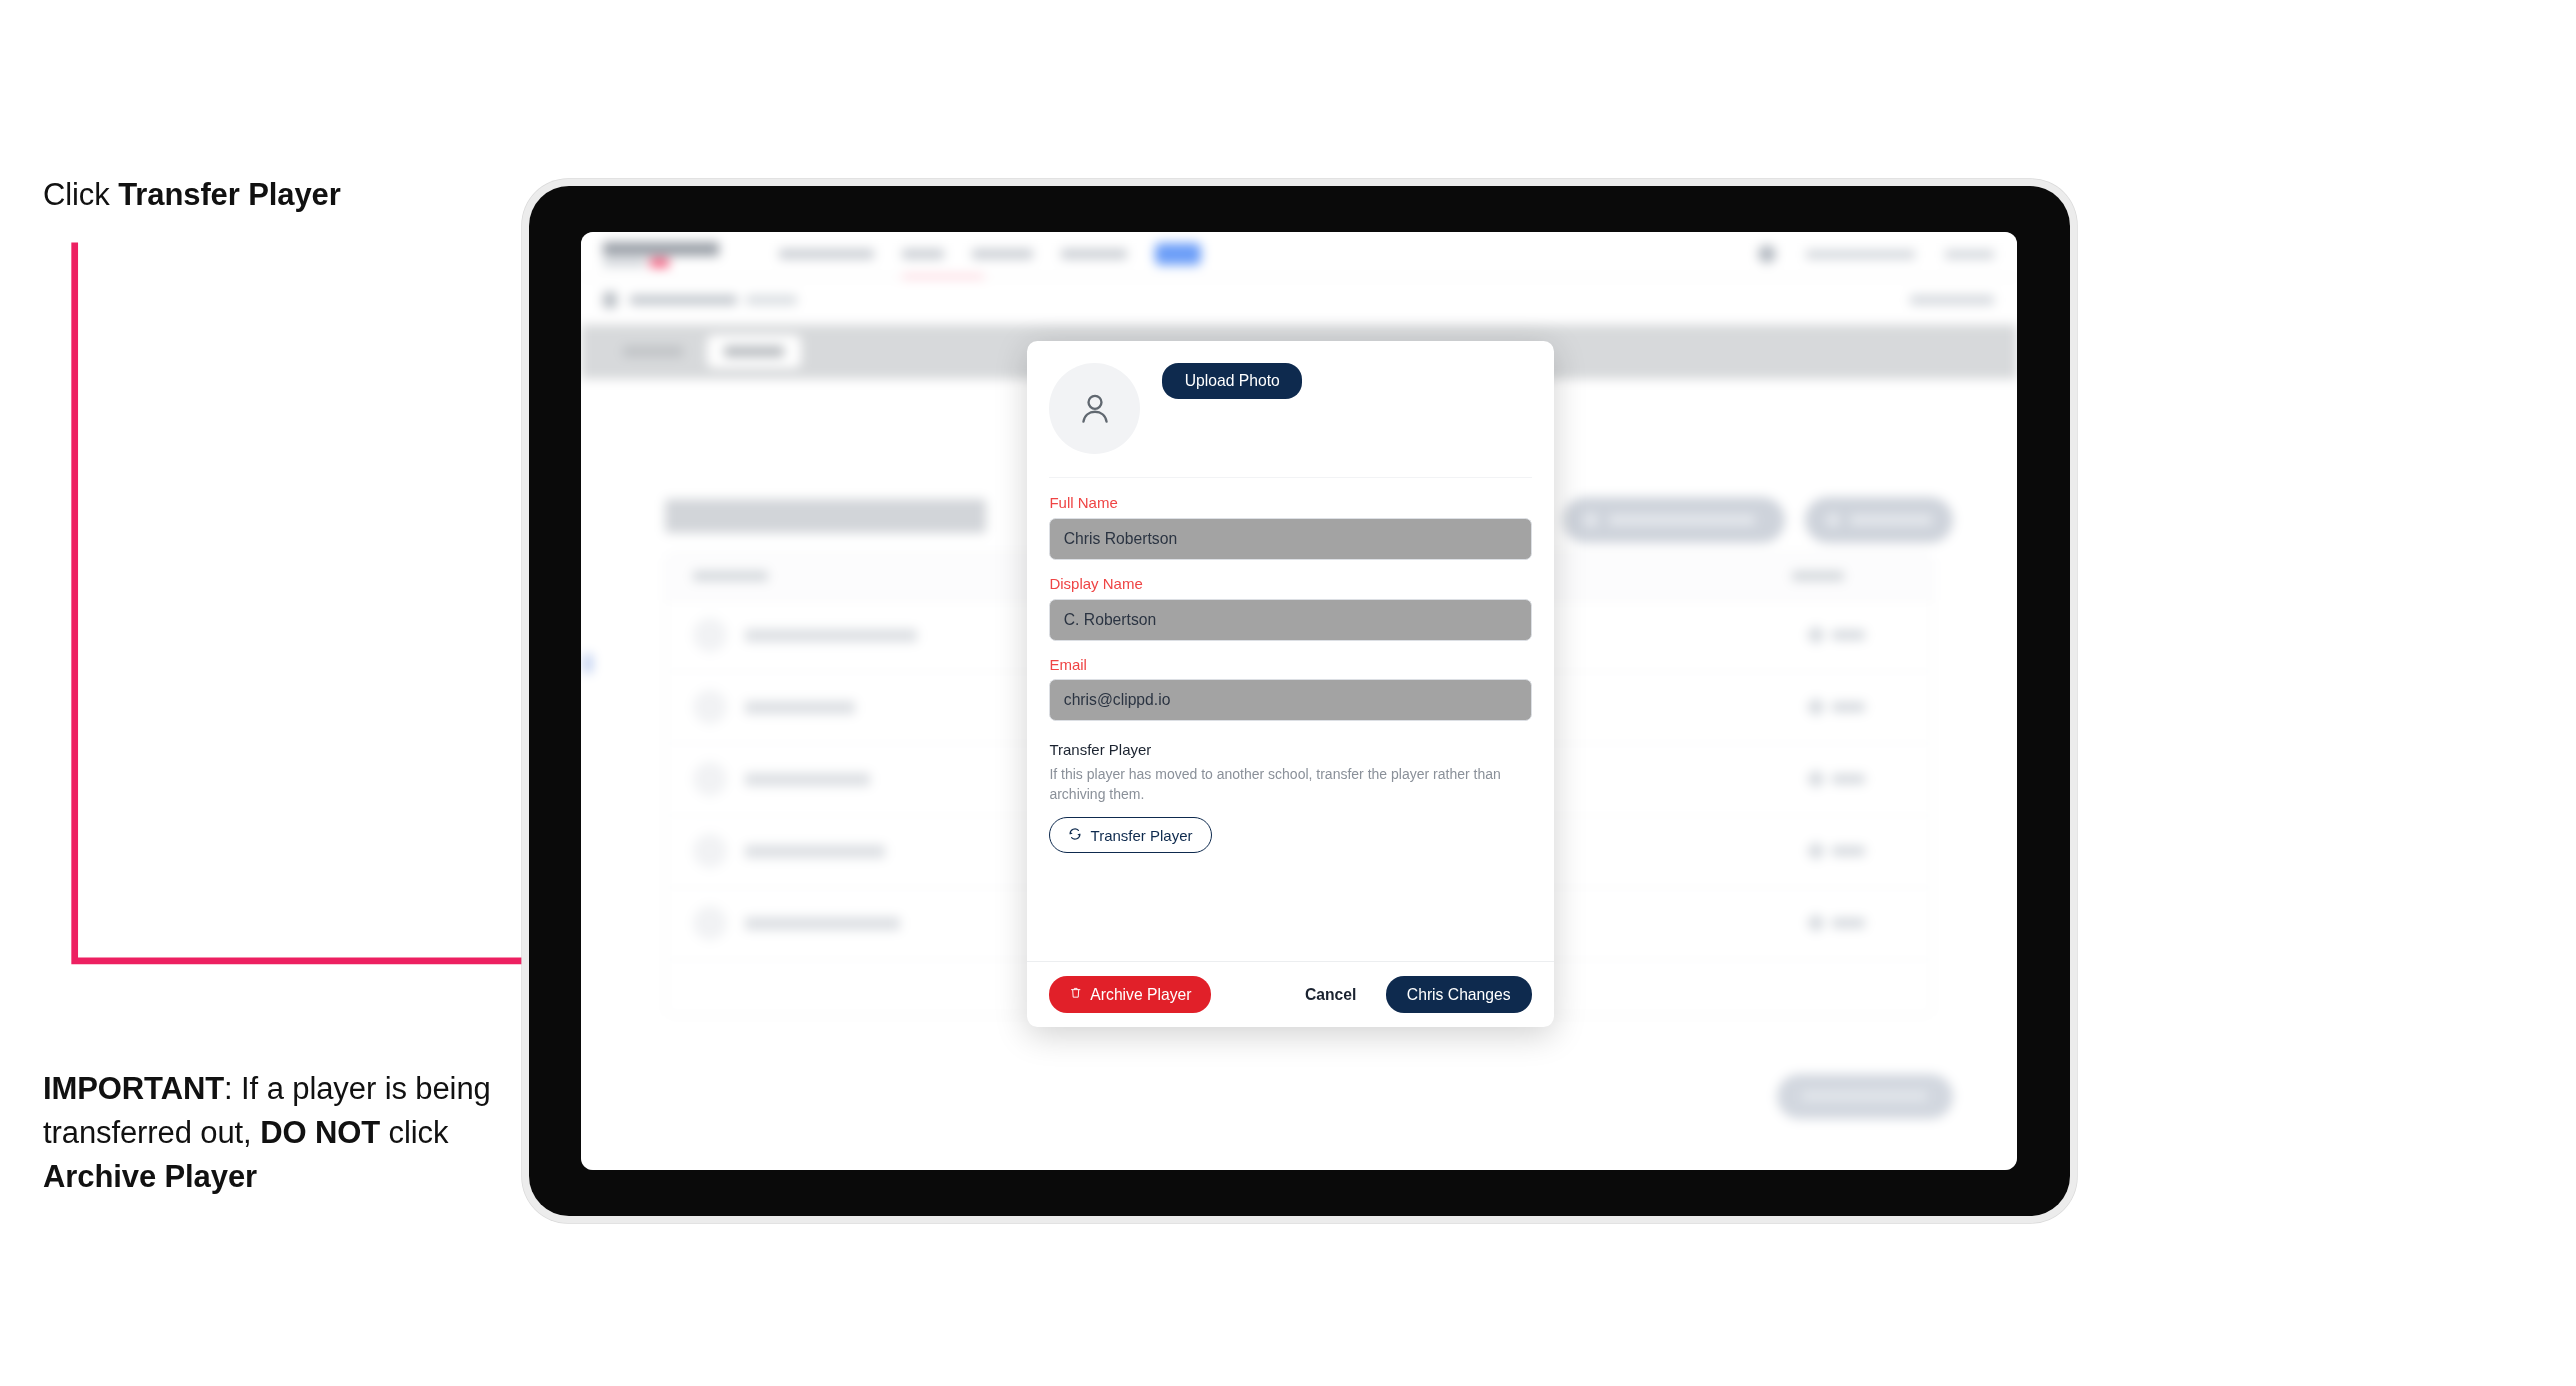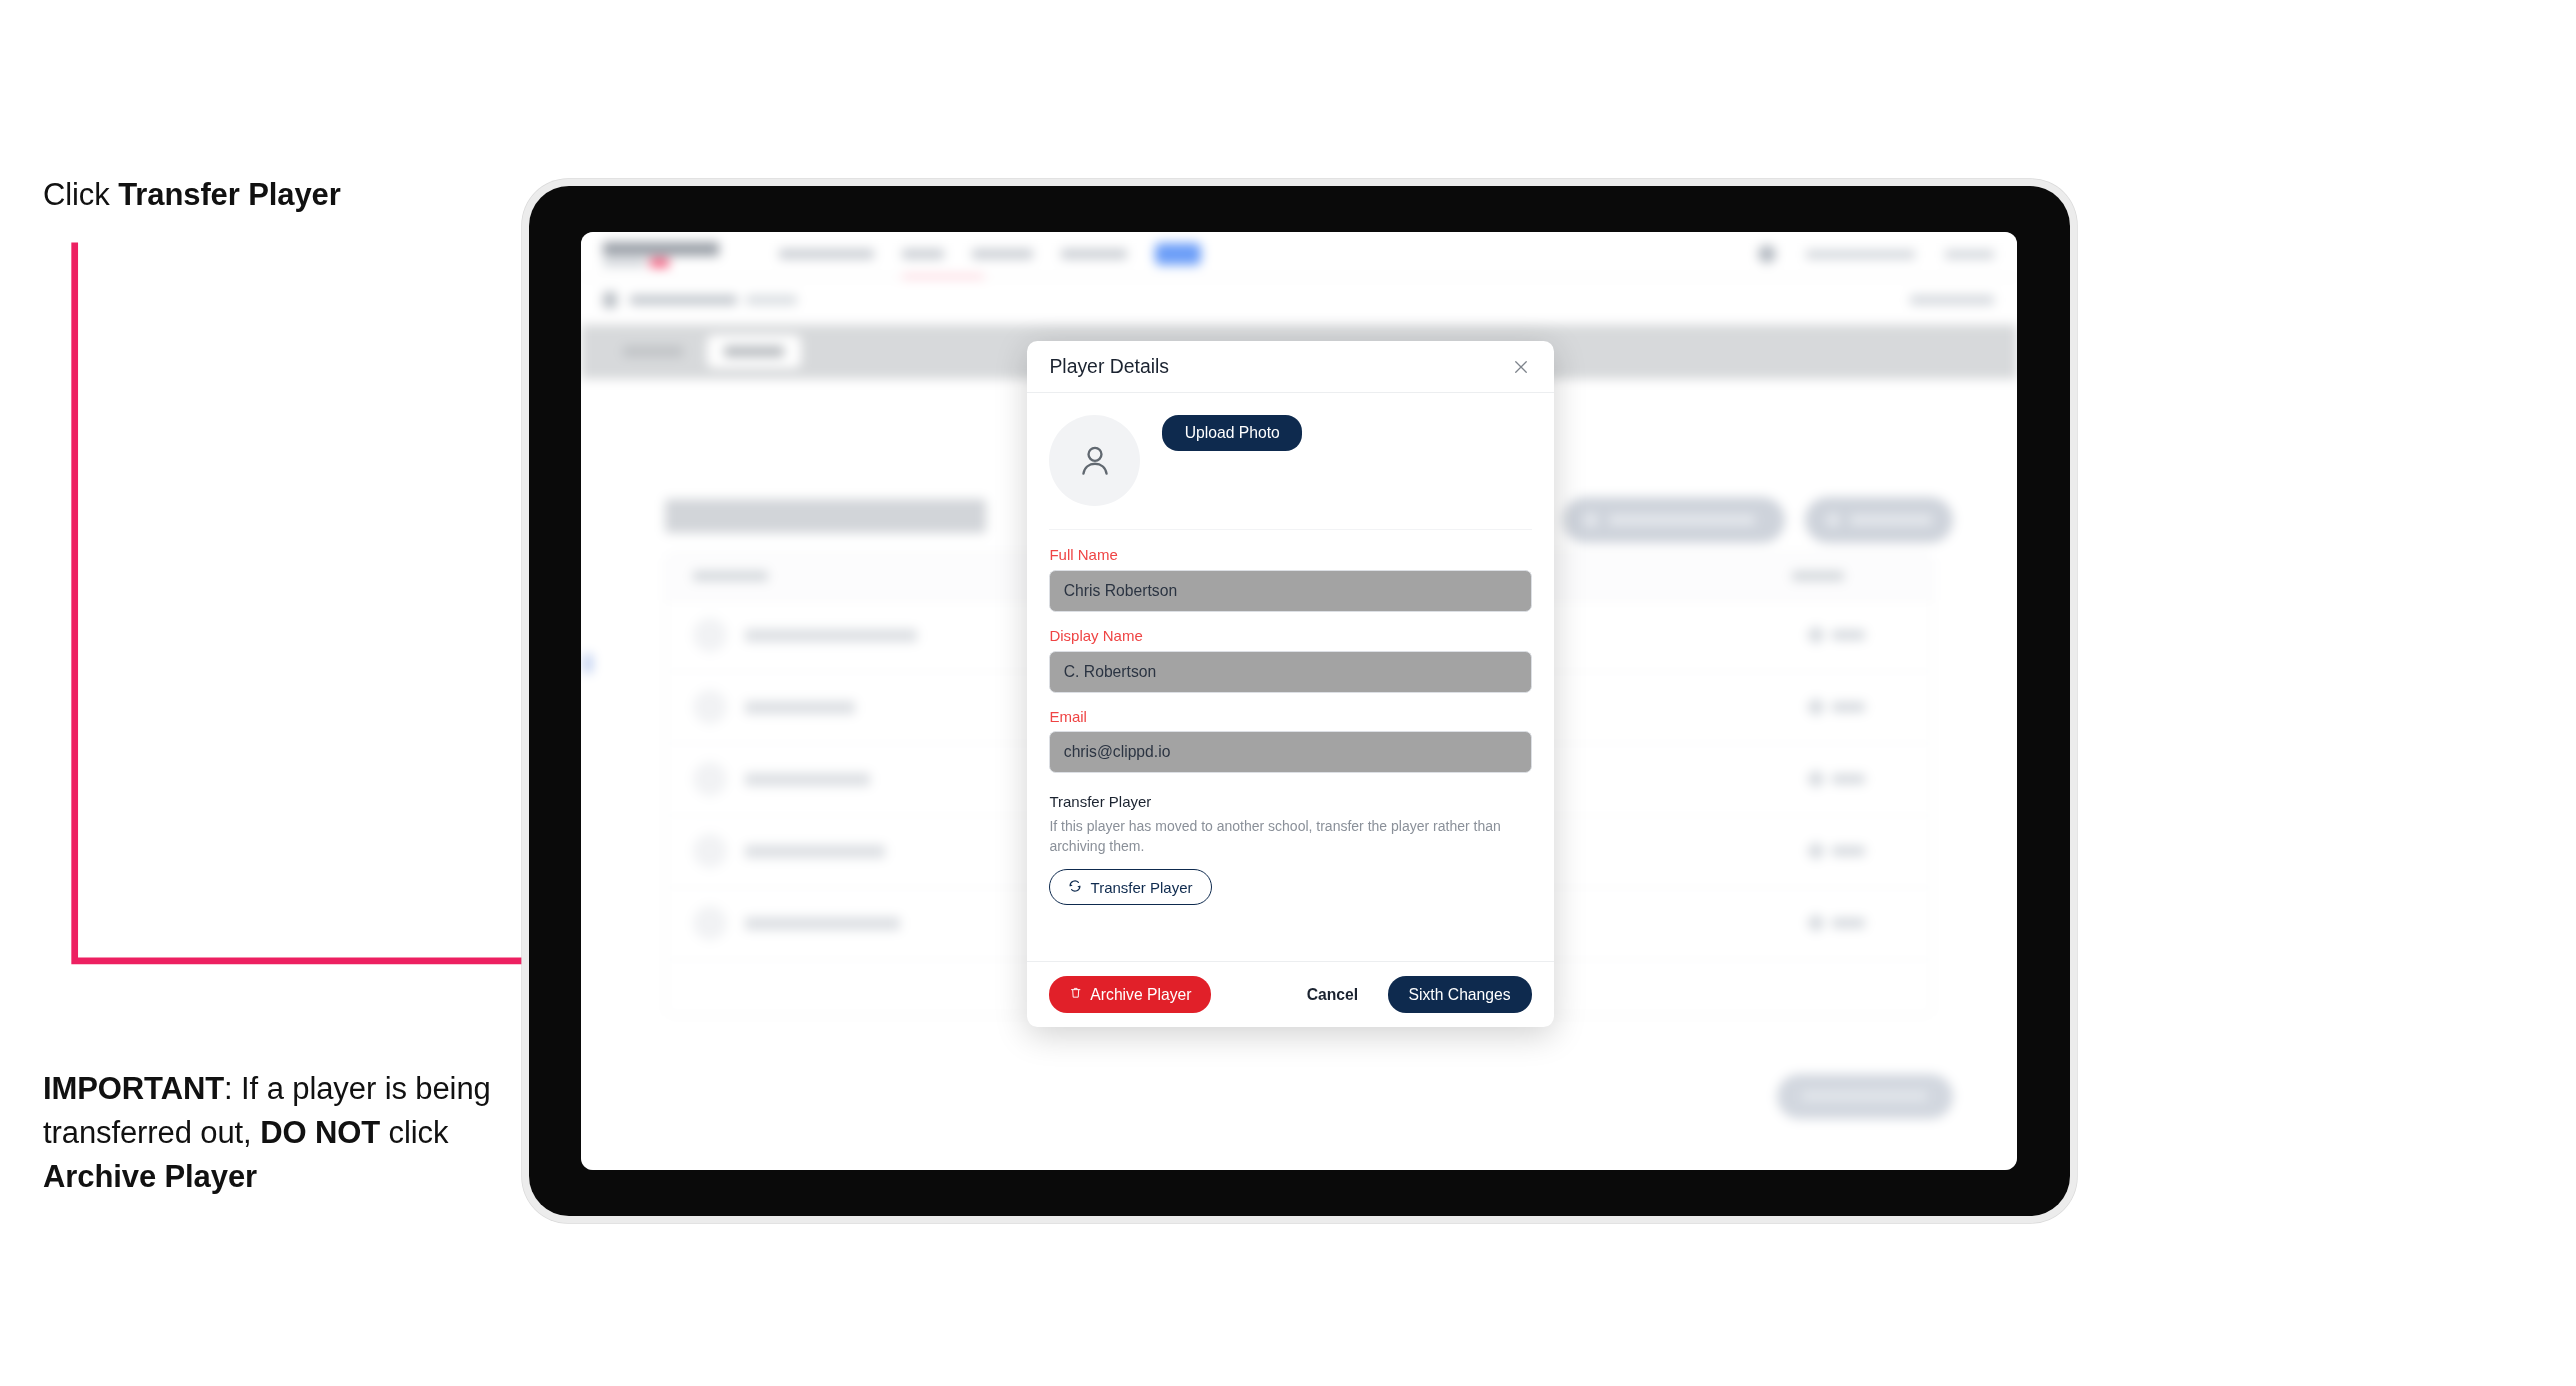--- a/index.html
+++ b/index.html
@@ -503,28 +503,20 @@
             </div>
           <div class="side-dot"></div>
         </div>
 
       </div>
     </div>
   </div>
 
   <div id="modal">
 
-    <div class="m-header">
-      <div class="m-title">Player Details</div>
-      <div class="m-close">
-        <svg width="18" height="18" viewBox="0 0 24 24" aria-hidden="true">
-          <path d="M5 5 L19 19 M19 5 L5 19" stroke="#7d838b" stroke-width="1.7" fill="none" stroke-linecap="round"></path>
-        </svg>
-      </div>
-    </div>
 
     <div class="m-body">
 
       <div class="photo-row">
         <div class="avatar-big">
           <svg width="42" height="42" viewBox="0 0 24 24" aria-hidden="true">
             <circle cx="12" cy="8.2" r="3.7" fill="none" stroke="#616870" stroke-width="1.35"></circle>
             <path d="M5.4 19.2c0.6-3.6 3.3-5.6 6.6-5.6s6 2 6.6 5.6" fill="none" stroke="#616870" stroke-width="1.35" stroke-linecap="round"></path>
           </svg>
         </div>
@@ -570,20 +562,20 @@
           <svg width="13.4" height="13.4" viewBox="0 0 24 24" aria-hidden="true">
             <path d="M4.5 6.5 H19.5" stroke="#ffffff" stroke-width="1.7" stroke-linecap="round" fill="none"></path>
             <path d="M9.5 6.5 V4.3 H14.5 V6.5" stroke="#ffffff" stroke-width="1.7" fill="none" stroke-linejoin="round"></path>
             <path d="M6.6 6.5 L7.5 20 H16.5 L17.4 6.5" stroke="#ffffff" stroke-width="1.7" fill="none" stroke-linejoin="round"></path>
           </svg>
         </span>
         <span>Archive Player</span>
       </button>
       <div class="footer-right">
         <button class="cancel-btn">Cancel</button>
-        <button class="save-btn">Sixth Changes</button>
+        <button class="save-btn">Chris Changes</button>
       </div>
     </div>
 
   </div>
 
 </div>
 
 
 </body></html>

